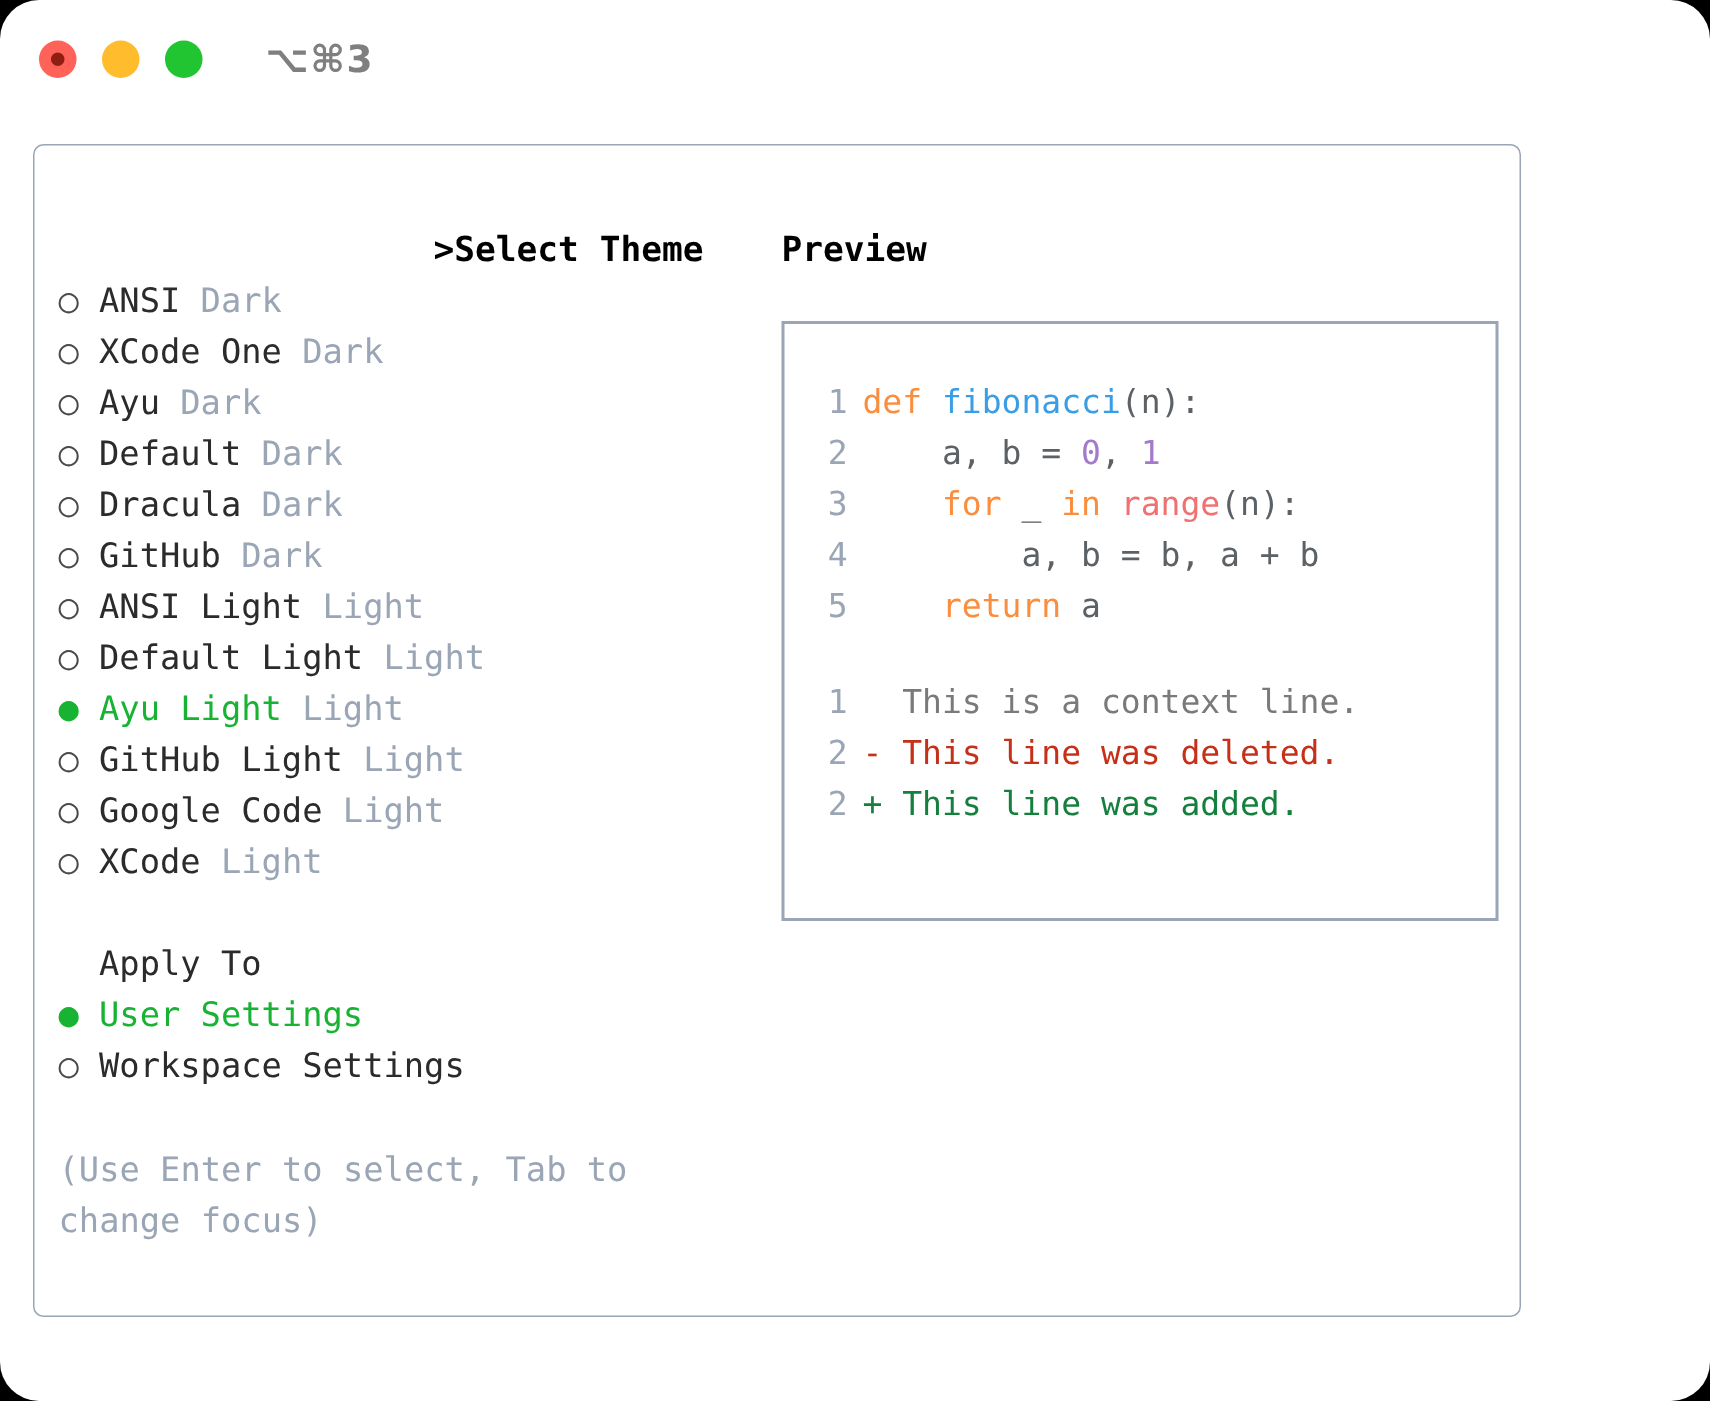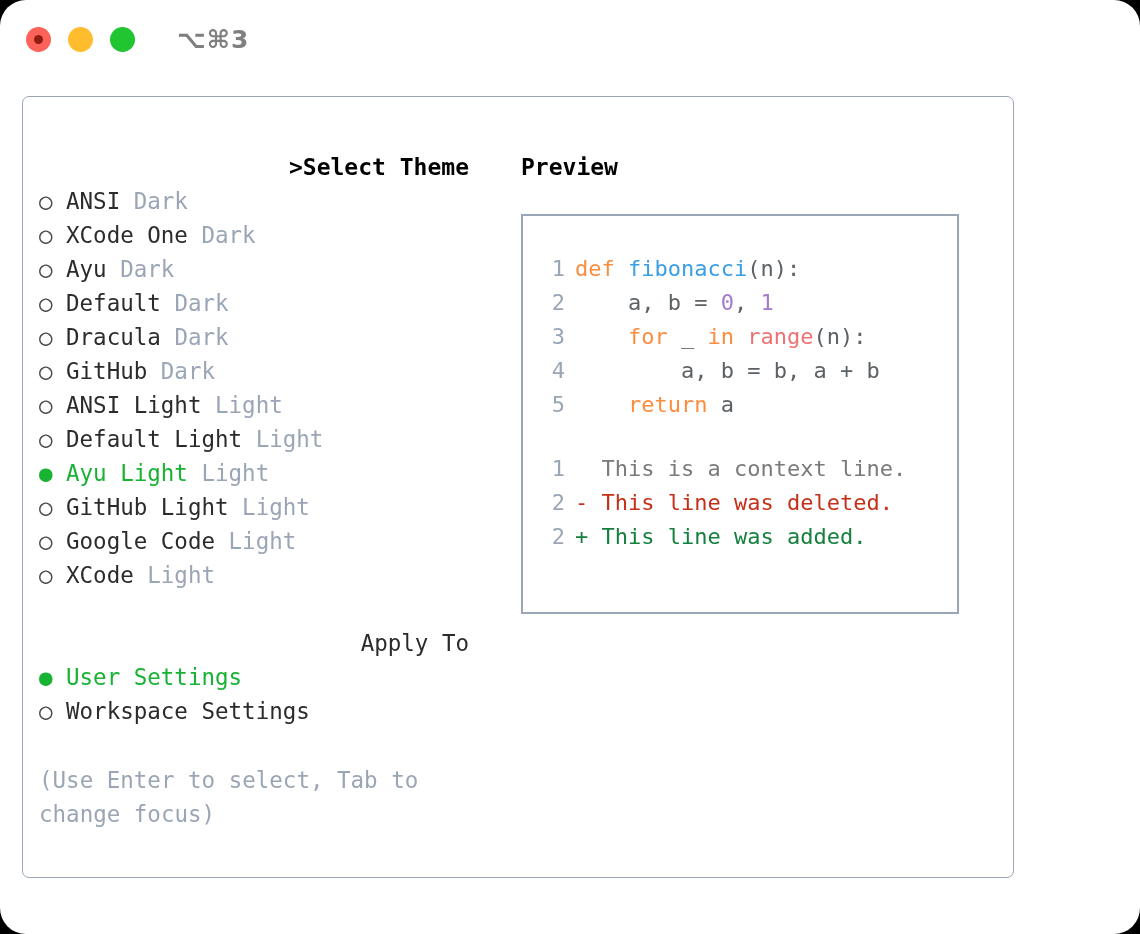--- a/index.html
+++ b/index.html
@@ -114,21 +114,20 @@
   .sel-dot { color: #18b333; }
   .hollow  { color: #4a4a4a; }
 
   #apply-to-group { margin-top: 34px; }
   .apply-heading {
     font-size: 22.5px;
     color: #2b2b2b;
     white-space: pre;
     height: 34px;
     line-height: 34px;
-    text-align: right;
   }
 
   #help-text {
     position: absolute;
     left: 16px;
     top: 666px;
     width: 420px;
     font-size: 22.5px;
     line-height: 34px;
     color: #9aa5b5;
@@ -144,21 +143,21 @@
   }
   #preview-title {
     font-size: 23px;
     font-weight: bold;
     color: #000000;
     height: 34px;
     line-height: 34px;
   }
   #preview-box {
     margin-top: 30px;
-    width: 438px;
+    width: 478px;
     height: 400px;
     border: 2px solid #9aa5b5;
     box-sizing: border-box;
     background: #ffffff;
     position: relative;
   }
   #code-area {
     position: absolute;
     left: 16px;
     top: 36px;

